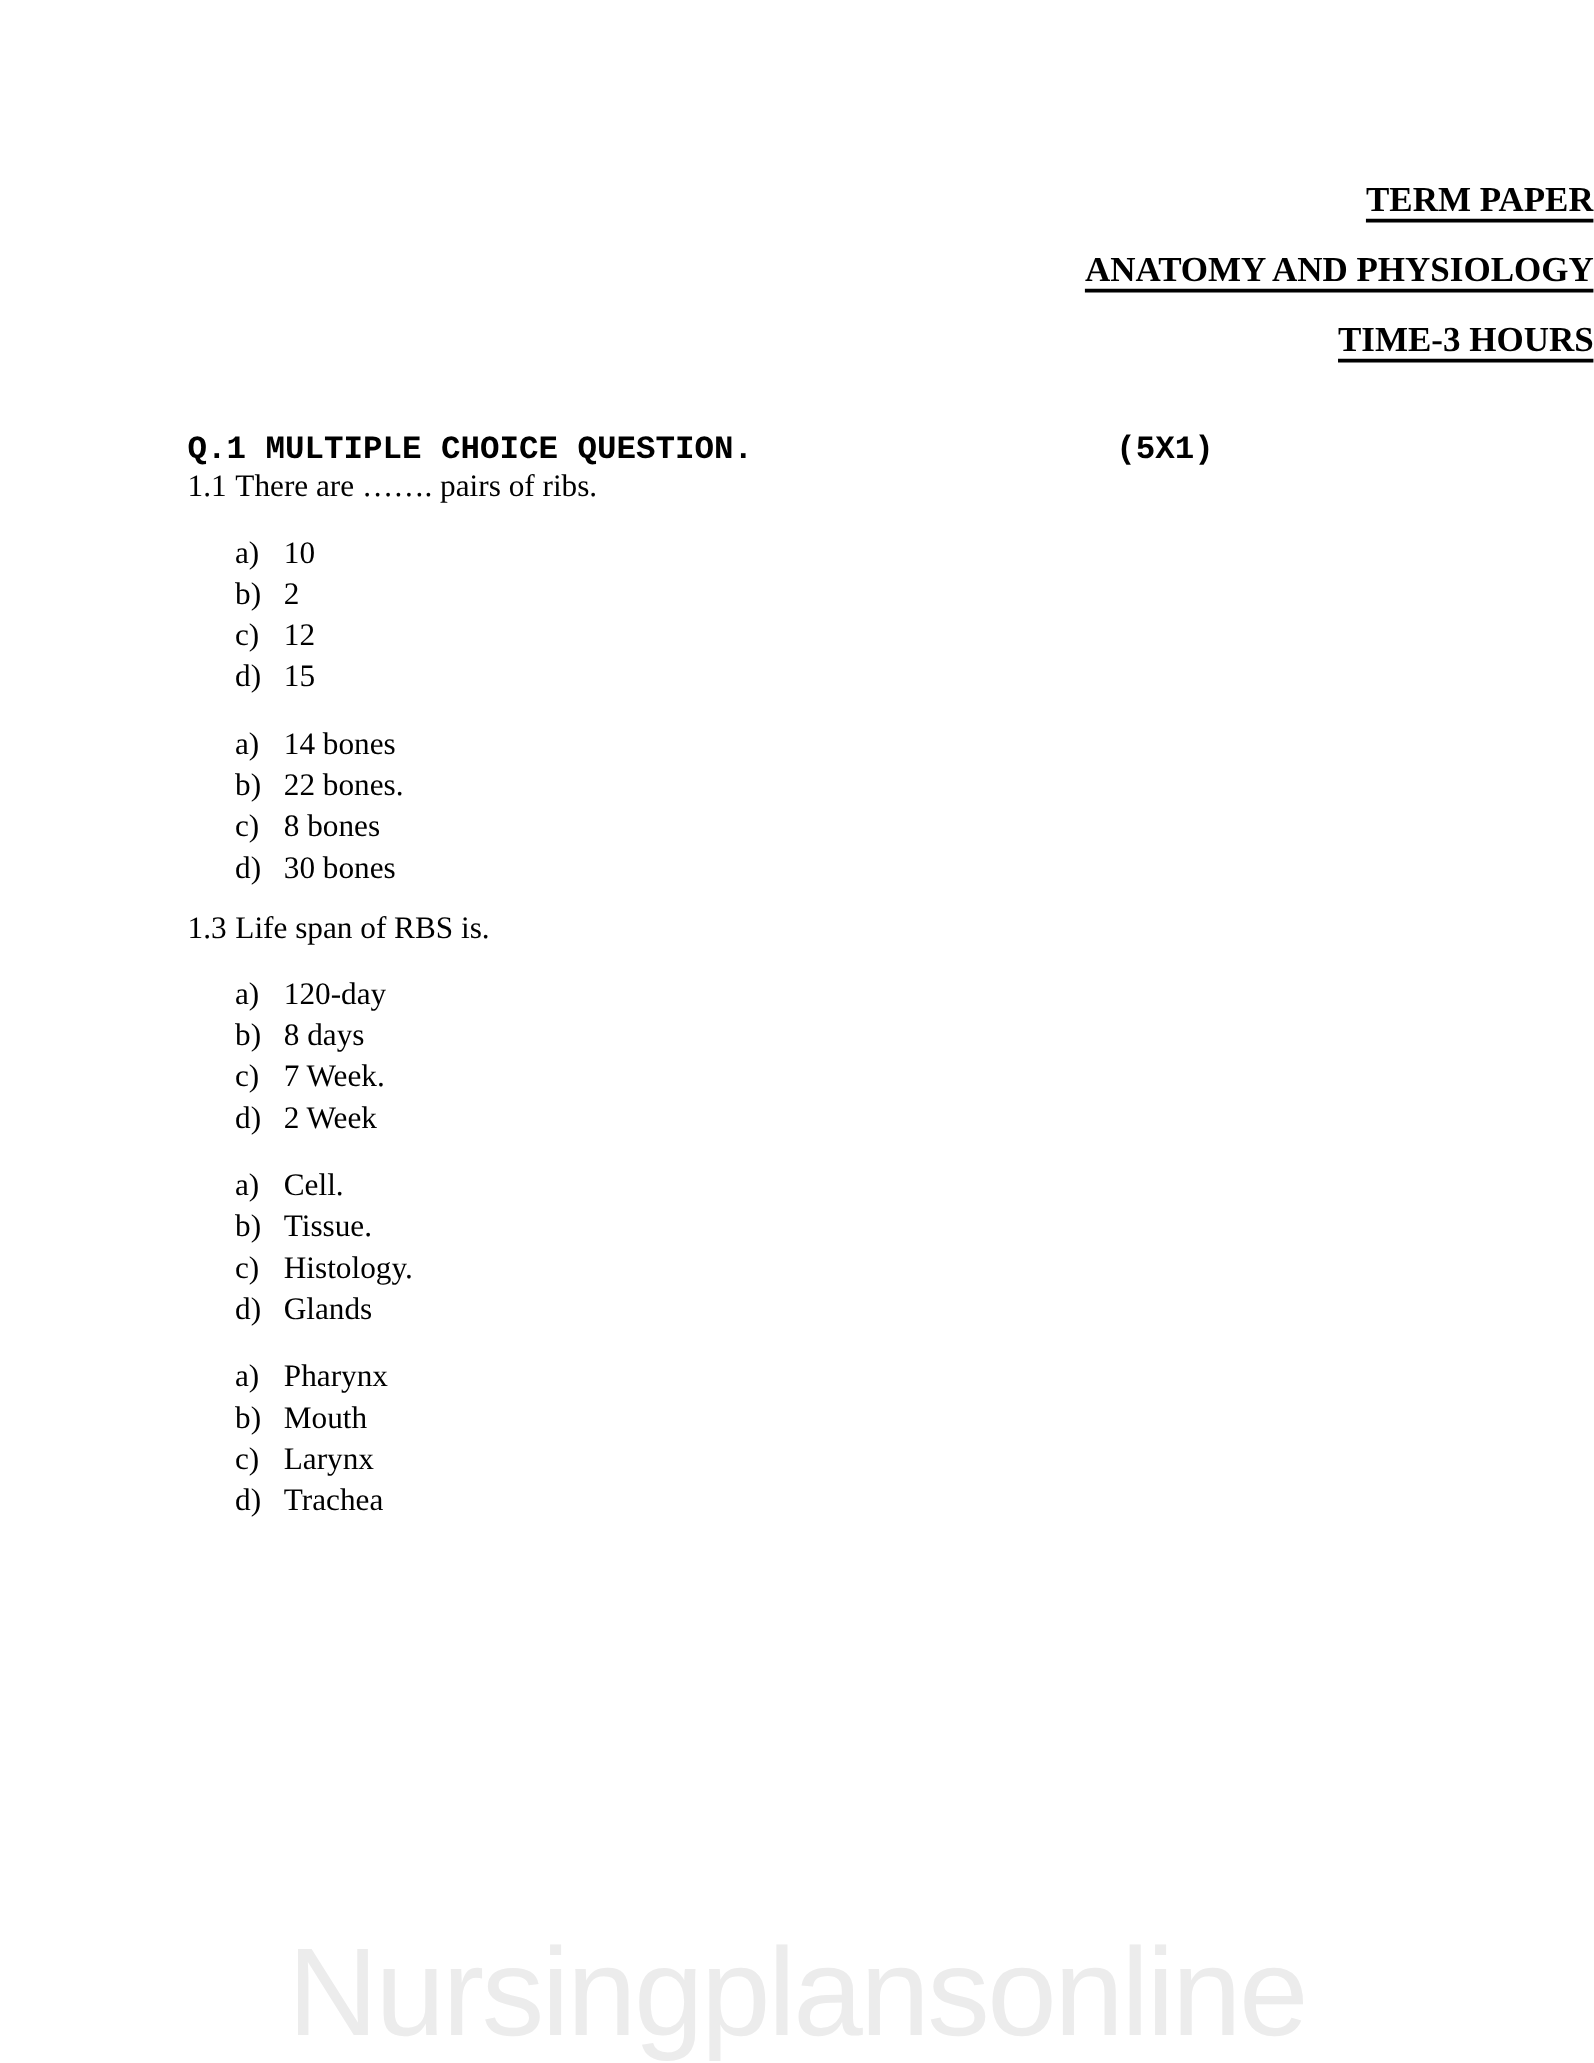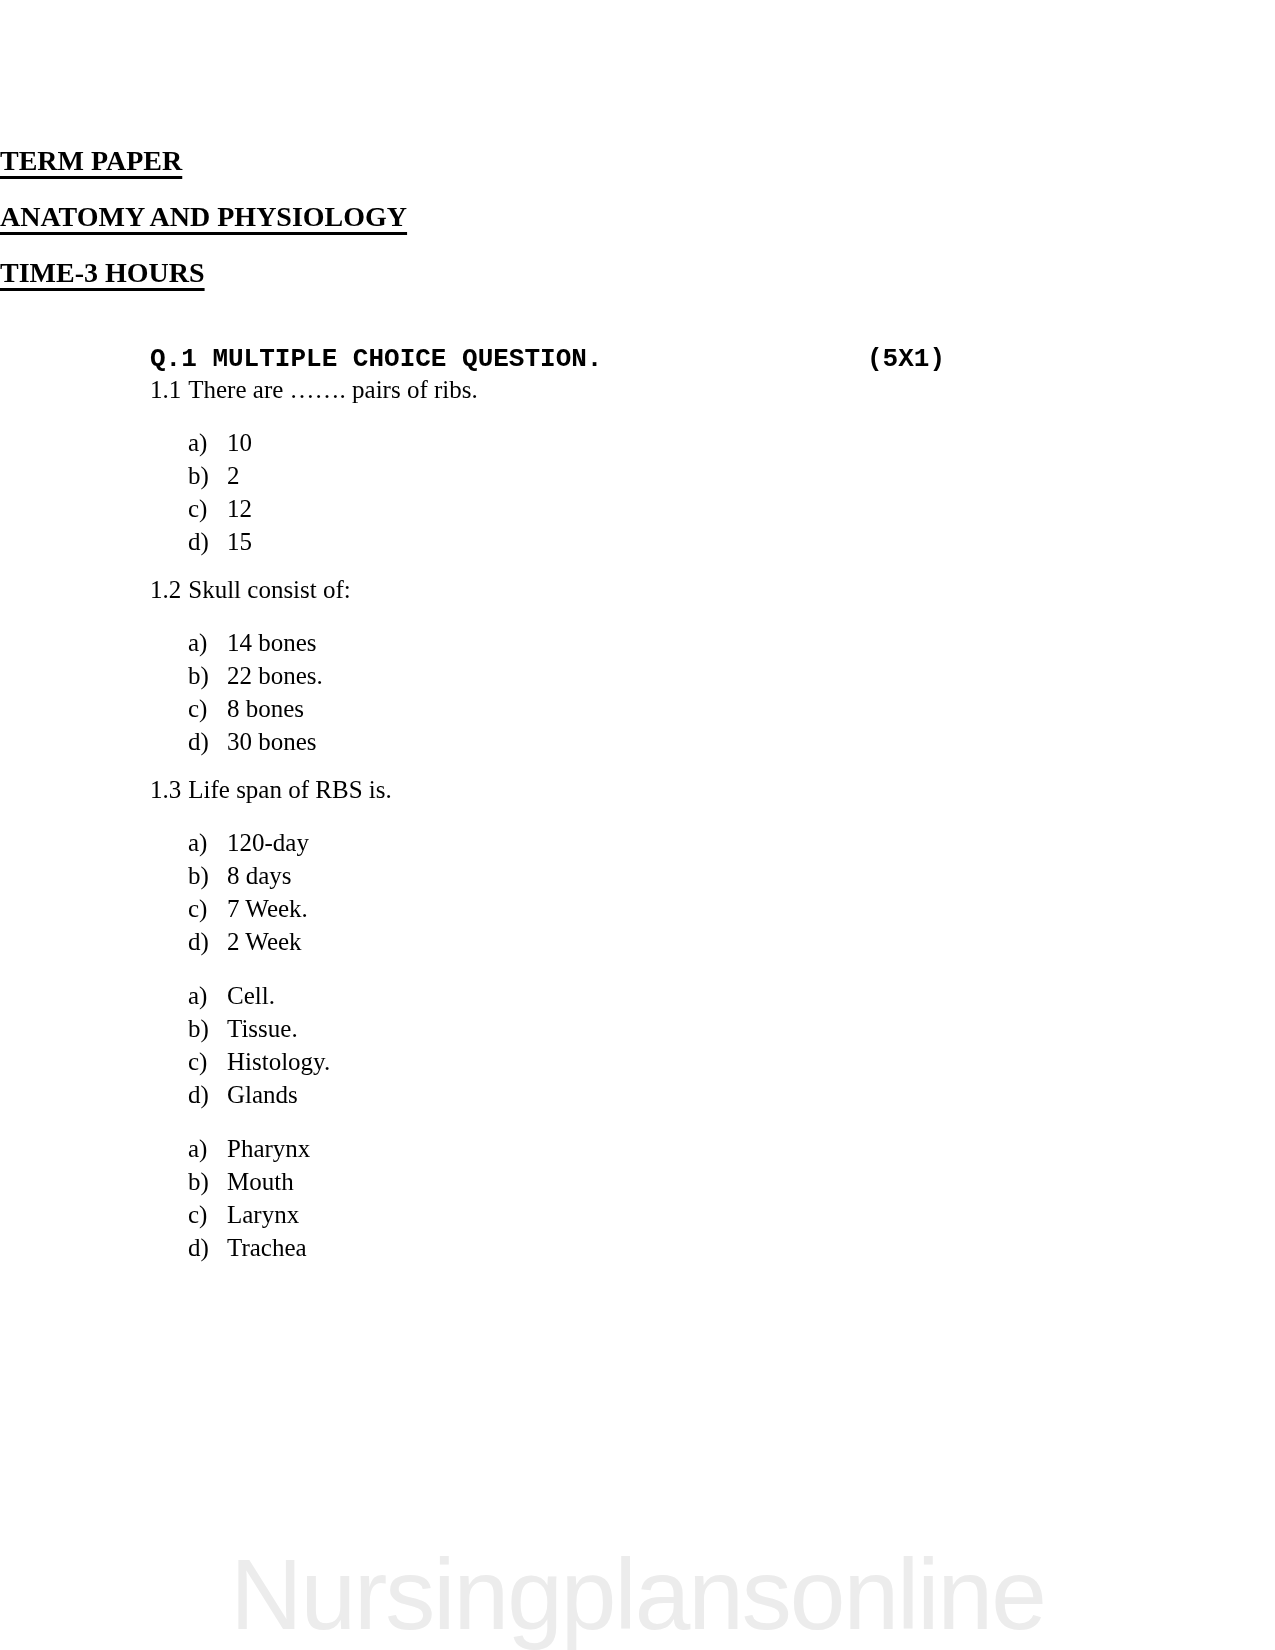--- a/index.html
+++ b/index.html
@@ -12,21 +12,21 @@
     margin: 0 auto;
     background: #ffffff;
     color: #000000;
     font-family: "Liberation Serif", serif;
     overflow: hidden;
   }
 
   
   .doc-header {
     padding-top: 146px;
-    text-align: left;
+    text-align: right;
   }
   .doc-header .header-line {
     font-size: 28px;
     font-weight: bold;
     line-height: 29px;
     margin: 0 0 27px 0;
     text-decoration: underline;
     text-decoration-thickness: 2.5px;
     text-underline-offset: 6px;
   }
@@ -41,21 +41,21 @@
   .section-heading {
     position: relative;
     margin-top: 57px;
     font-size: 26px;
     font-weight: bold;
     line-height: 30px;
     font-family: Liberation Mono, monospace;
   }
   .section-heading .marks {
     position: absolute;
-    left: 717px;
+    left: 743px;
     top: 0;
   }
 
   .question-block { margin: 0; }
   .question-prompt {
     margin: 0;
     font-size: 25px;
     line-height: 31px;
   }
   .question-prompt .q-number { margin-right: 7px; }
@@ -128,21 +128,20 @@
             <span>12</span>
           </li>
         <li>
             <span class="opt-letter">d)</span>
             <span>15</span>
           </li>
       </ul>
     </div>
 
     <div class="question-block">
-      <p class="question-prompt"><span class="q-number">1.2</span><span>Skull consist of:</span></p>
       <ul class="options">
         <li>
             <span class="opt-letter">a)</span>
             <span>14 bones</span>
           </li>
         <li>
             <span class="opt-letter">b)</span>
             <span>22 bones.</span>
           </li>
         <li>

